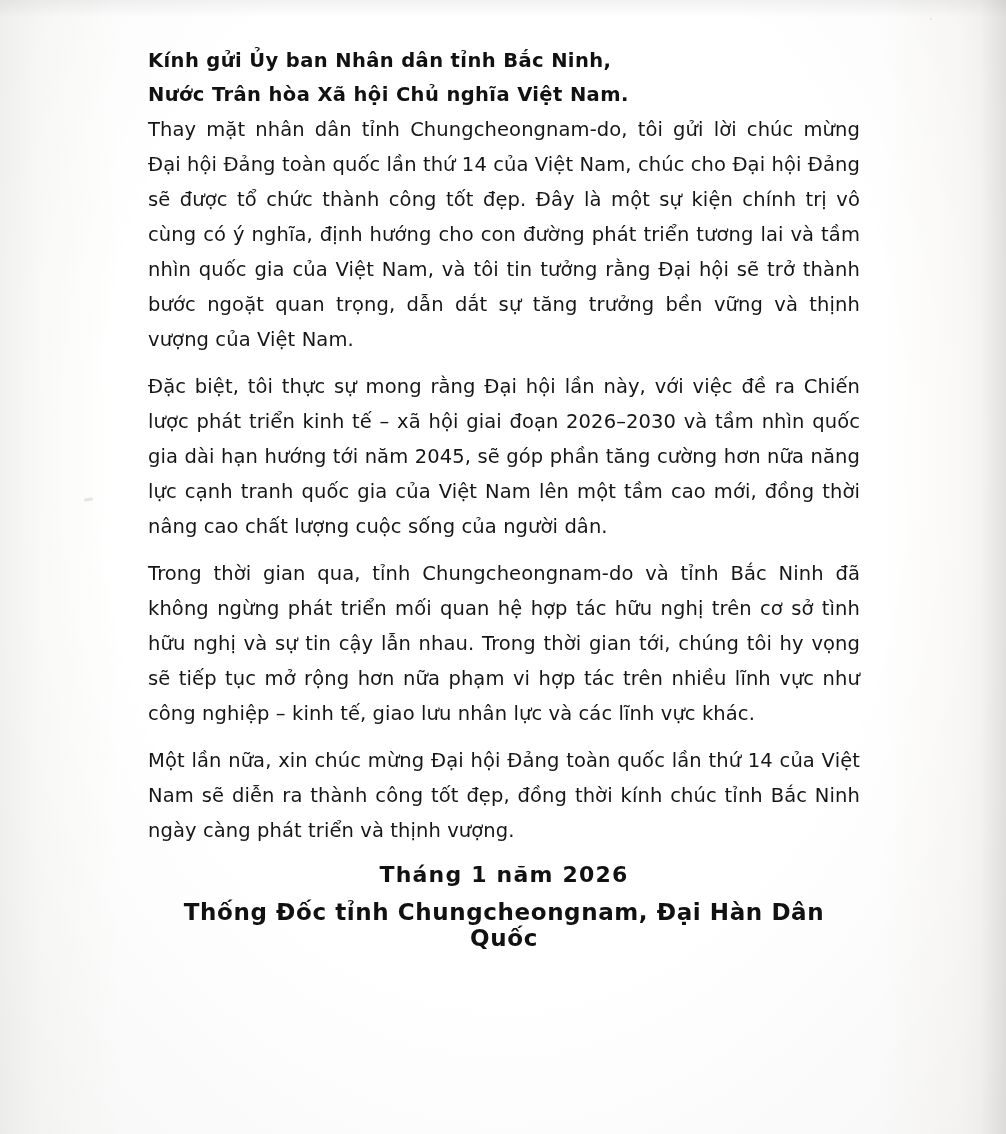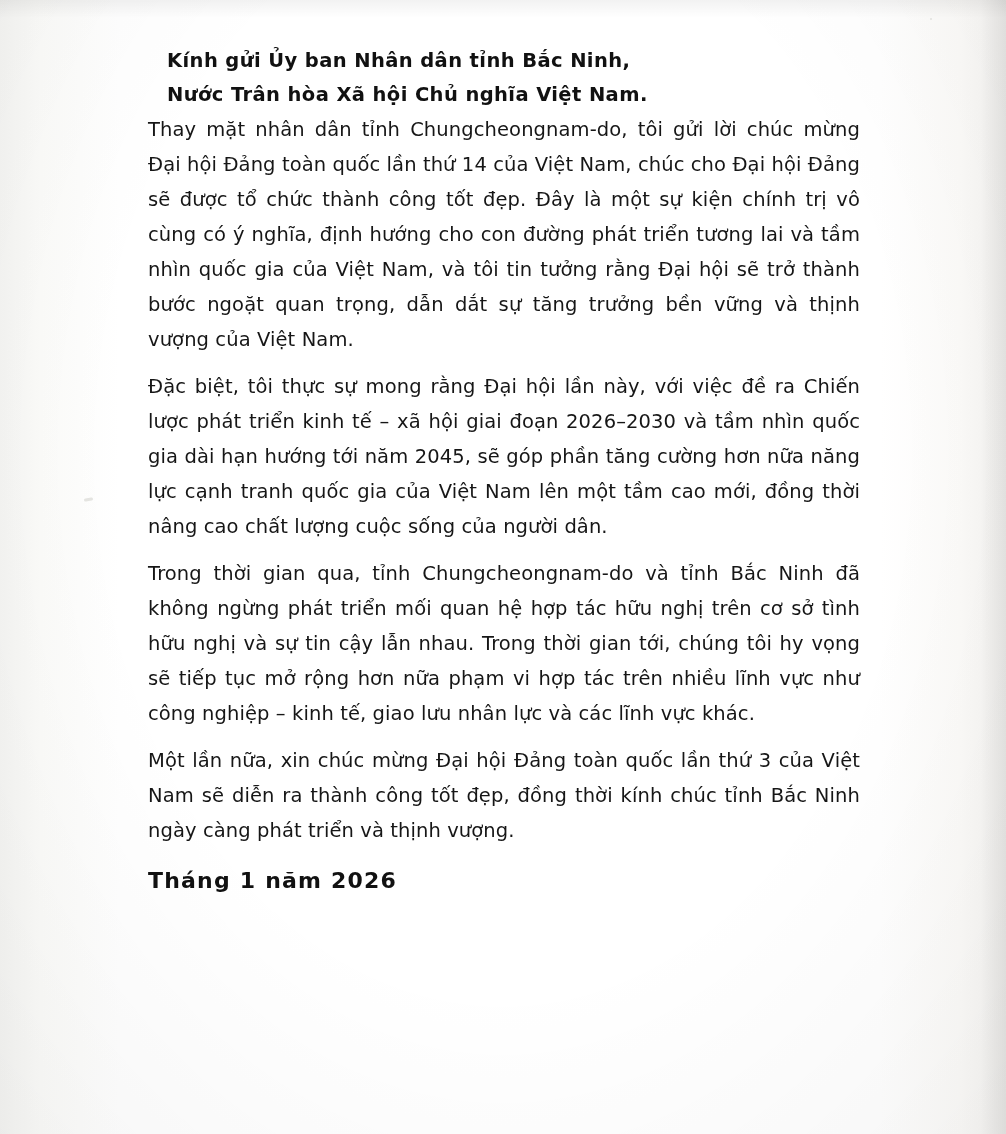--- a/index.html
+++ b/index.html
@@ -35,40 +35,39 @@
     left: 148px;
     top: 44px;
     width: 712px;
   }
   .salutation {
     font-weight: bold;
     font-size: 19.5px;
     letter-spacing: 0.4px;
     line-height: 34px;
     color: #111;
-    margin-left: 19px;
   }
   .salutation div {
     white-space: nowrap;
   }
   p.para {
     margin: 0;
     font-size: 19.5px;
     line-height: 35px;
     text-align: justify;
     text-justify: inter-word;
     color: #161616;
     letter-spacing: 0.1px;
   }
   p.para + p.para {
     margin-top: 12px;
   }
   .closing {
-    margin-top: 20px;
-    text-align: left;
+    margin-top: 14px;
+    text-align: center;
   }
   .closing .date {
     font-weight: bold;
     font-size: 22px;
     letter-spacing: 1.2px;
     color: #111;
     margin-bottom: 12px;
   }
   .closing .signer {
     font-weight: bold;
@@ -116,20 +115,21 @@
   <div class="sheet">
 
     <div class="salutation">
       <div>Kính gửi Ủy ban Nhân dân tỉnh Bắc Ninh,</div>
       <div>Nước Trân hòa Xã hội Chủ nghĩa Việt Nam.</div>
     </div>
 
     <p class="para">Thay mặt nhân dân tỉnh Chungcheongnam-do, tôi gửi lời chúc mừng Đại hội Đảng toàn quốc lần thứ 14 của Việt Nam, chúc cho Đại hội Đảng sẽ được tổ chức thành công tốt đẹp. Đây là một sự kiện chính trị vô cùng có ý nghĩa, định hướng cho con đường phát triển tương lai và tầm nhìn quốc gia của Việt Nam, và tôi tin tưởng rằng Đại hội sẽ trở thành bước ngoặt quan trọng, dẫn dắt sự tăng trưởng bền vững và thịnh vượng của Việt Nam.</p>
     <p class="para">Đặc biệt, tôi thực sự mong rằng Đại hội lần này, với việc đề ra Chiến lược phát triển kinh tế – xã hội giai đoạn 2026–2030 và tầm nhìn quốc gia dài hạn hướng tới năm 2045, sẽ góp phần tăng cường hơn nữa năng lực cạnh tranh quốc gia của Việt Nam lên một tầm cao mới, đồng thời nâng cao chất lượng cuộc sống của người dân.</p>
     <p class="para">Trong thời gian qua, tỉnh Chungcheongnam-do và tỉnh Bắc Ninh đã không ngừng phát triển mối quan hệ hợp tác hữu nghị trên cơ sở tình hữu nghị và sự tin cậy lẫn nhau. Trong thời gian tới, chúng tôi hy vọng sẽ tiếp tục mở rộng hơn nữa phạm vi hợp tác trên nhiều lĩnh vực như công nghiệp – kinh tế, giao lưu nhân lực và các lĩnh vực khác.</p>
-    <p class="para">Một lần nữa, xin chúc mừng Đại hội Đảng toàn quốc lần thứ 3 của Việt Nam sẽ diễn ra thành công tốt đẹp, đồng thời kính chúc tỉnh Bắc Ninh ngày càng phát triển và thịnh vượng.</p>
+    <p class="para">Một lần nữa, xin chúc mừng Đại hội Đảng toàn quốc lần thứ 14 của Việt Nam sẽ diễn ra thành công tốt đẹp, đồng thời kính chúc tỉnh Bắc Ninh ngày càng phát triển và thịnh vượng.</p>
 
     <div class="closing">
       <div class="date">Tháng 1 năm 2026</div>
+      <div class="signer">Thống Đốc tỉnh Chungcheongnam, Đại Hàn Dân Quốc</div>
     </div>
 
   </div>
 </div>
 
 </body></html>

